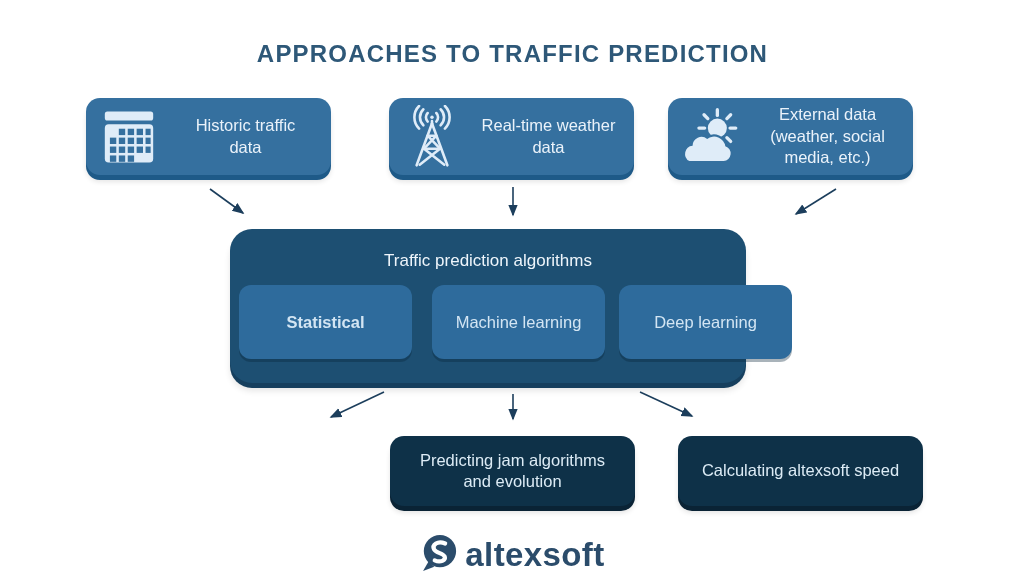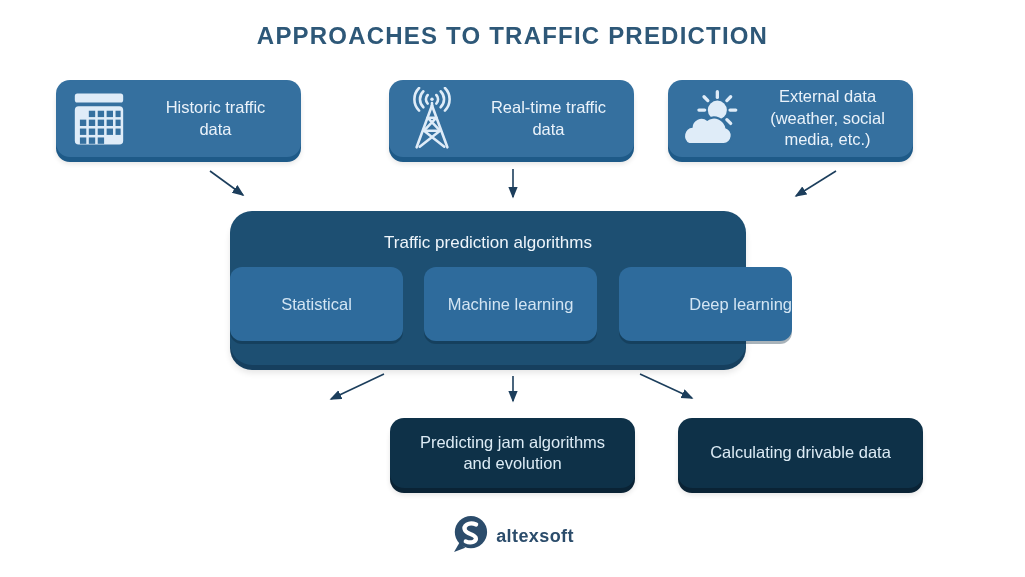--- a/index.html
+++ b/index.html
@@ -1,21 +1,21 @@
 <!DOCTYPE html>
 <html style="--title-color: #2e5878; --input-box: #35709f; --input-shadow: #1e5a88; --algo-box: #1d4f72; --algo-shadow: #163f5e; --sub-box: #2e6b9c; --output-box: #0e3148; --output-shadow: #0a2335; --arrow: #1c3e5c; --logo-color: #2b4c6b; --icon-light: #dfecf8;"><head>
 <meta charset="utf-8">
 <style>
   html,body{margin:0;padding:0;background:#ffffff;}
   body{
     width:1025px;height:577px;position:relative;overflow:hidden;
     font-family:"Liberation Sans","DejaVu Sans",sans-serif;
     -webkit-font-smoothing:antialiased;
   }
-  .stage{position:absolute;inset:0;}
+  .stage{position:absolute;inset:0;margin-top:18px;}
 
   .page-title{
     position:absolute;top:22px;left:0;width:100%;
     text-align:center;font-size:24px;font-weight:bold;
     letter-spacing:1.2px;color:var(--title-color);
   }
 
   
   .input-box{
     position:absolute;top:80px;height:77px;width:245px;
@@ -38,54 +38,54 @@
   .algo-title{
     margin-top:22px;text-align:center;color:#eef5fb;font-size:17px;
   }
   .sub-box{
     position:absolute;top:56px;width:173px;height:74px;
     background:var(--sub-box);border-radius:12px;
     box-shadow:0 3px 0 rgba(10,36,56,0.35);
     display:flex;align-items:center;justify-content:center;
     color:#d3e5f3;font-size:16.5px;
   }
-  .sub-1{left:0;} .sub-2{left:194px;} .sub-3{left:389px;justify-content:flex-end;}
+  .sub-1{left:9px;font-weight:bold;} .sub-2{left:202px;} .sub-3{left:389px;}
 
   
   .output-box{
     position:absolute;top:418px;height:70px;width:245px;
     background:var(--output-box);border-radius:14px;
     box-shadow:0 5px 0 var(--output-shadow), 0 7px 5px rgba(0,0,0,0.10);
     display:flex;align-items:center;justify-content:center;
     color:#dcebf5;font-size:16.5px;text-align:center;
     line-height:1.3;white-space:pre-line;
   }
 
   .arrow-layer{position:absolute;inset:0;pointer-events:none;}
   .arrow{stroke:var(--arrow);stroke-width:1.6;}
 
   .logo{
     position:absolute;left:0;top:514px;width:100%;
     display:flex;align-items:center;justify-content:center;gap:7px;
   }
   .logo-text{
-    font-size:18px;font-weight:bold;color:var(--logo-color);letter-spacing:0.4px;
+    font-size:33px;font-weight:bold;color:var(--logo-color);letter-spacing:0.4px;
     padding-top:4px;
   }
 
   .icon-svg{display:block;}
 </style>
 </head>
 <body>
 
 <div class="stage">
 
   <div class="page-title">APPROACHES TO TRAFFIC PREDICTION</div>
 
-  <div class="input-box" style="left:56px">
+  <div class="input-box" style="left:86px">
     <div class="icon-wrap">
       <svg class="icon-svg" width="56" height="60" viewBox="0 0 44 46">
         <rect x="3" y="3" width="38" height="7" rx="2" fill="var(--icon-light)"></rect>
         <rect x="3" y="13" width="38" height="30" rx="3" fill="var(--icon-light)"></rect>
         <g fill="var(--input-box)">
           <rect x="14" y="16.5" width="5" height="5"></rect>
             <rect x="21" y="16.5" width="5" height="5"></rect>
             <rect x="28" y="16.5" width="5" height="5"></rect>
             <rect x="35" y="16.5" width="4" height="5"></rect>
           <rect x="7" y="23.5" width="5" height="5"></rect>
@@ -120,21 +120,21 @@
         <path d="M34.5 0.8 A13 13 0 0 1 34.5 19.2"></path>
         <path d="M24 13 L24 16"></path>
         <path d="M24 15 L11.5 49"></path>
         <path d="M24 15 L36.5 49"></path>
         <path d="M20.6 25 L27.4 25"></path>
         <path d="M20.6 25 L30.5 35.5 M27.4 25 L17.5 35.5"></path>
         <path d="M17.5 35.5 L30.5 35.5"></path>
         <path d="M17.5 35.5 L34 48.5 M30.5 35.5 L14 48.5"></path>
       </svg>
     </div>
-    <div class="box-label">Real-time traffic
+    <div class="box-label">Real-time weather
 data</div>
   </div>
 
   <div class="input-box" style="left:668px">
     <div class="icon-wrap">
       <svg class="icon-svg" width="66" height="60" viewBox="0 0 52 46">
         <g stroke="var(--icon-light)" stroke-width="2.6" stroke-linecap="round">
           <line x1="31" y1="1.5" x2="31" y2="6"></line>
           <line x1="41.5" y1="5.5" x2="38.5" y2="8.5"></line>
           <line x1="45.5" y1="16" x2="41" y2="16"></line>
@@ -162,21 +162,21 @@
     <div class="sub-box sub-3">
       <span>Deep learning</span>
     </div>
   </div>
 
   <div class="output-box" style="left:390px">
     <span>Predicting jam algorithms
 and evolution</span>
   </div>
   <div class="output-box" style="left:678px">
-    <span>Calculating drivable data</span>
+    <span>Calculating altexsoft speed</span>
   </div>
 
   <svg class="arrow-layer" width="1025" height="577" viewBox="0 0 1025 577">
     <defs>
       <marker id="ah" markerWidth="9" markerHeight="8" refX="6.5" refY="3" orient="auto">
         <path d="M0 0 L7.5 3 L0 6 Z" fill="var(--arrow)"></path>
       </marker>
     </defs>
     <line class="arrow" x1="210" y1="171" x2="243" y2="195" marker-end="url(#ah)"></line>
     <line class="arrow" x1="513" y1="169" x2="513" y2="197" marker-end="url(#ah)"></line>

